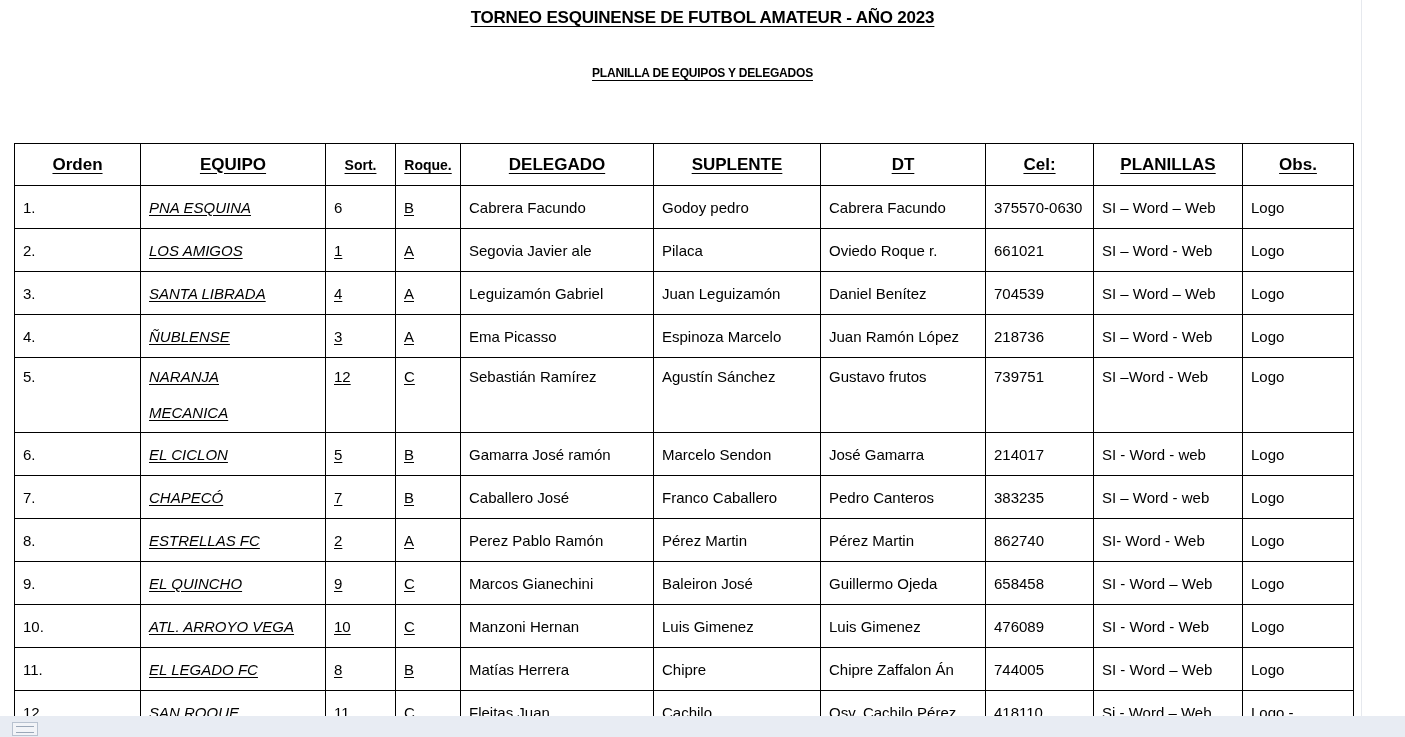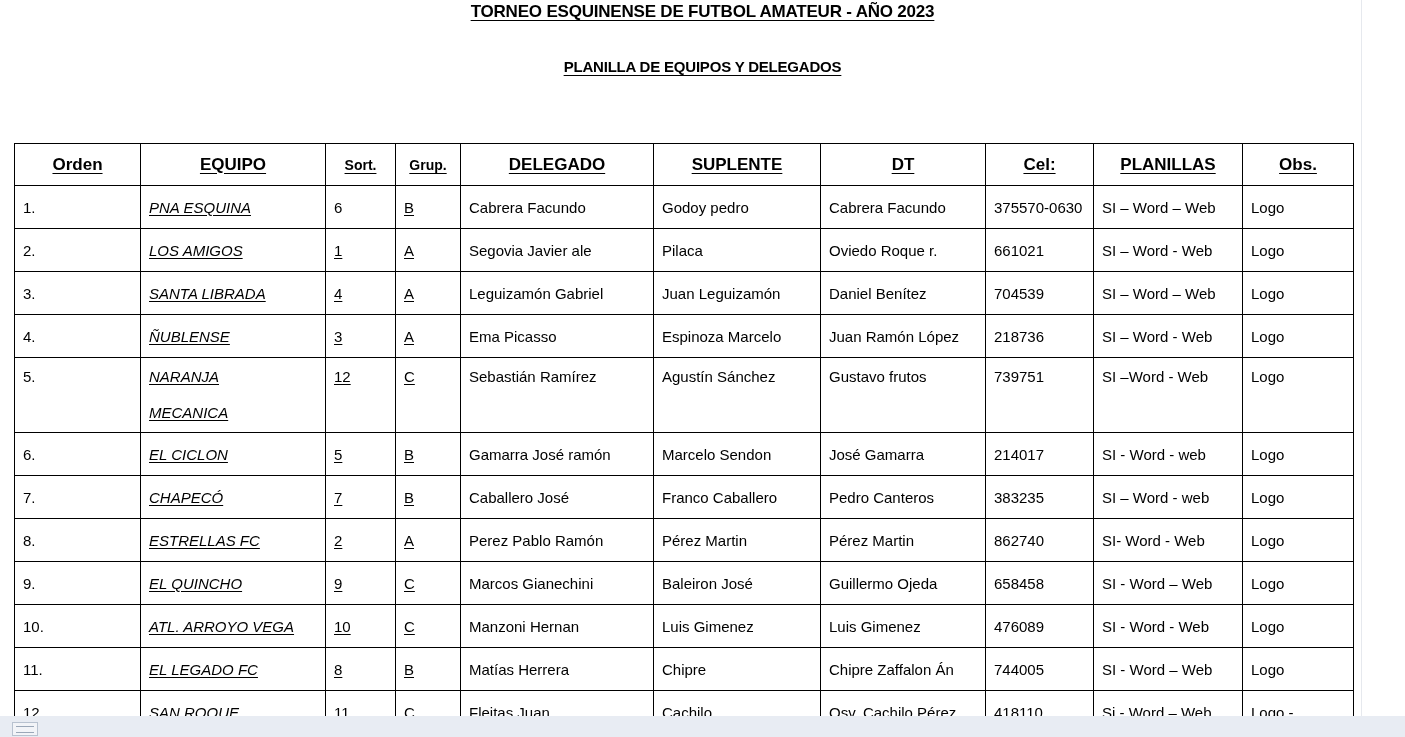--- a/index.html
+++ b/index.html
@@ -11,33 +11,34 @@
     width: 1405px;
     height: 737px;
     overflow: hidden;
     font-family: "Liberation Sans", sans-serif;
     color: #000000;
     position: relative;
   }
 
   
   .titles {
+    padding-top: 6px;
     text-align: center;
   }
   .doc-title {
     font-size: 17px;
     font-weight: bold;
     letter-spacing: -0.2px;
     text-decoration: underline;
     text-underline-offset: 3px;
     margin: 0 0 0 0;
     line-height: 24px;
   }
   .doc-subtitle {
-    font-size: 15px;
+    font-size: 12px;
     font-weight: bold;
     letter-spacing: -0.2px;
     text-decoration: underline;
     text-underline-offset: 3px;
     margin: 32px 0 0 0;
     line-height: 22px;
   }
 
   
   .sheet {
@@ -206,21 +207,21 @@
         <col class="c-dt">
         <col class="c-cel">
       <col class="c-planillas">
         <col class="c-obs">
     </colgroup>
     <thead>
       <tr class="head">
         <th><span class="hl">Orden</span></th>
         <th><span class="hl">EQUIPO</span></th>
         <th class="small"><span class="hl sq">Sort.</span></th>
-        <th class="small"><span class="hl sq">Grup.</span></th>
+        <th class="small"><span class="hl sq">Roque.</span></th>
         <th><span class="hl">DELEGADO</span></th>
         <th><span class="hl">SUPLENTE</span></th>
         <th><span class="hl">DT</span></th>
         <th><span class="hl">Cel:</span></th>
         <th><span class="hl">PLANILLAS</span></th>
         <th><span class="hl sq">Obs.</span></th>
       </tr>
     </thead>
     <tbody id="tbody">
         <tr class="body-row">

